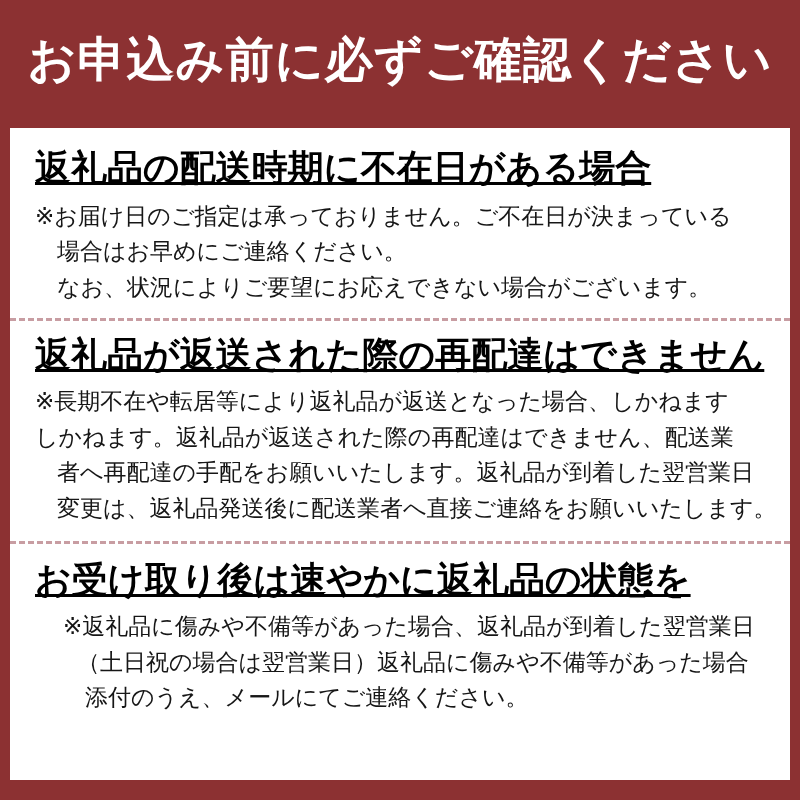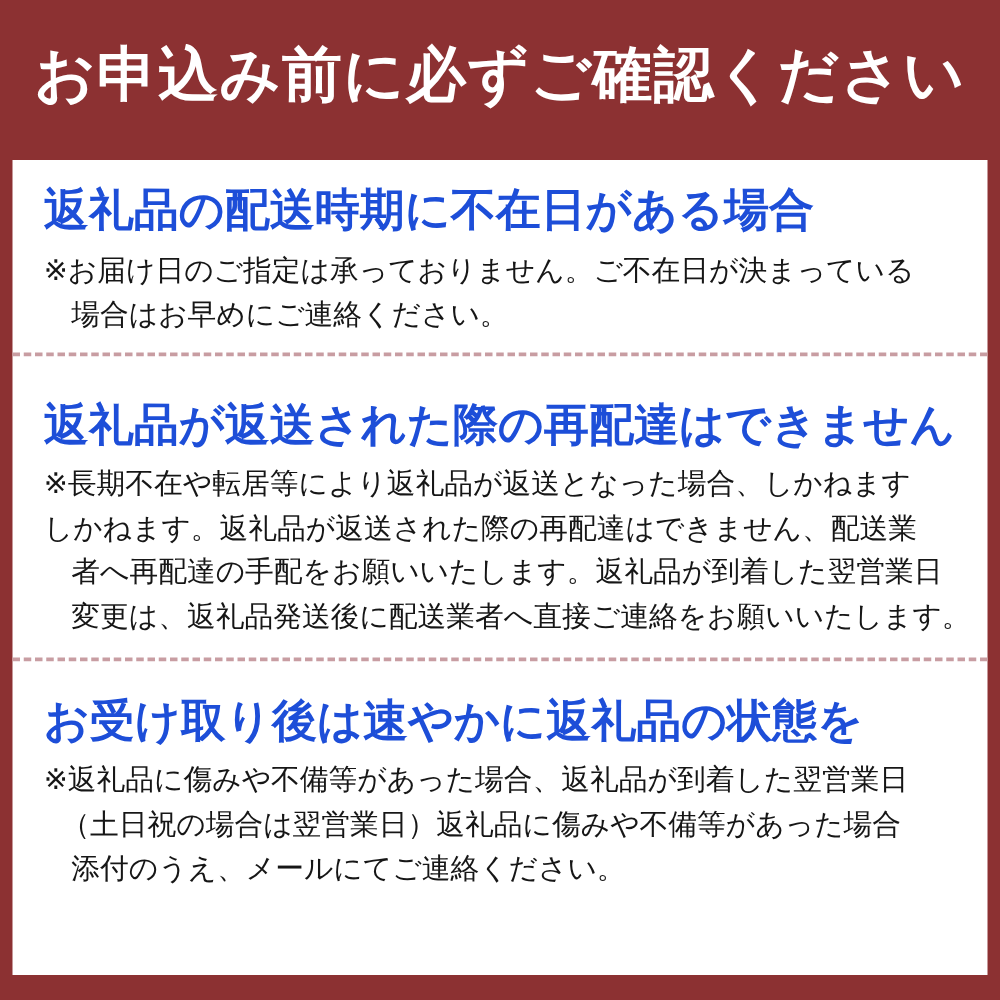--- a/index.html
+++ b/index.html
@@ -35,32 +35,33 @@
     left: 10px;
     right: 10px;
     top: 128px;
     bottom: 20px;
     background: #ffffff;
     padding: 14px 20px 0 25px;
     box-sizing: border-box;
   }
   .section-heading {
     margin: 0;
-    color: #1d4ed8;
+    color: #000000;
     font-size: 36px;
     line-height: 44px;
     font-weight: bold;
     white-space: nowrap;
+    text-decoration: underline;
   }
   .s1-heading { margin-top: 4px; }
-  .s2-heading { margin-top: 33px; }
-  .s3-heading { margin-top: 26px; white-space: normal; }
+  .s2-heading { margin-top: 12px; }
+  .s3-heading { margin-top: 14px; white-space: normal; }
   .body-block { margin-top: 8px; }
   .s2-body { margin-top: 6px; }
-  .s3-body { margin-top: 6px; }
+  .s3-body { margin-top: 6px; margin-left: 28px; }
   .notice-line {
     margin: 0;
     color: #161616;
     font-size: 23px;
     line-height: 36px;
     white-space: nowrap;
   }
   .indent { padding-left: 22px; font-family: Liberation Serif, serif; }
   .indent-paren { padding-left: 14px; }
   .divider {
@@ -78,20 +79,21 @@
   <div class="banner-title">お申込み前に必ずご確認ください</div>
 </div>
 
 <div class="panel">
 
   <div>
     <h2 class="section-heading s1-heading">返礼品の配送時期に不在日がある場合</h2>
     <div class="body-block">
       <p class="notice-line">※お届け日のご指定は承っておりません。ご不在日が決まっている</p>
       <p class="notice-line indent">場合はお早めにご連絡ください。</p>
+      <p class="notice-line indent">なお、状況によりご要望にお応えできない場合がございます。</p>
     </div>
   </div>
 
   <hr class="divider">
 
   <div>
     <h2 class="section-heading s2-heading">返礼品が返送された際の再配達はできません</h2>
     <div class="body-block s2-body">
       <p class="notice-line">※長期不在や転居等により返礼品が返送となった場合、しかねます</p>
       <p class="notice-line">しかねます。返礼品が返送された際の再配達はできません、配送業</p>

